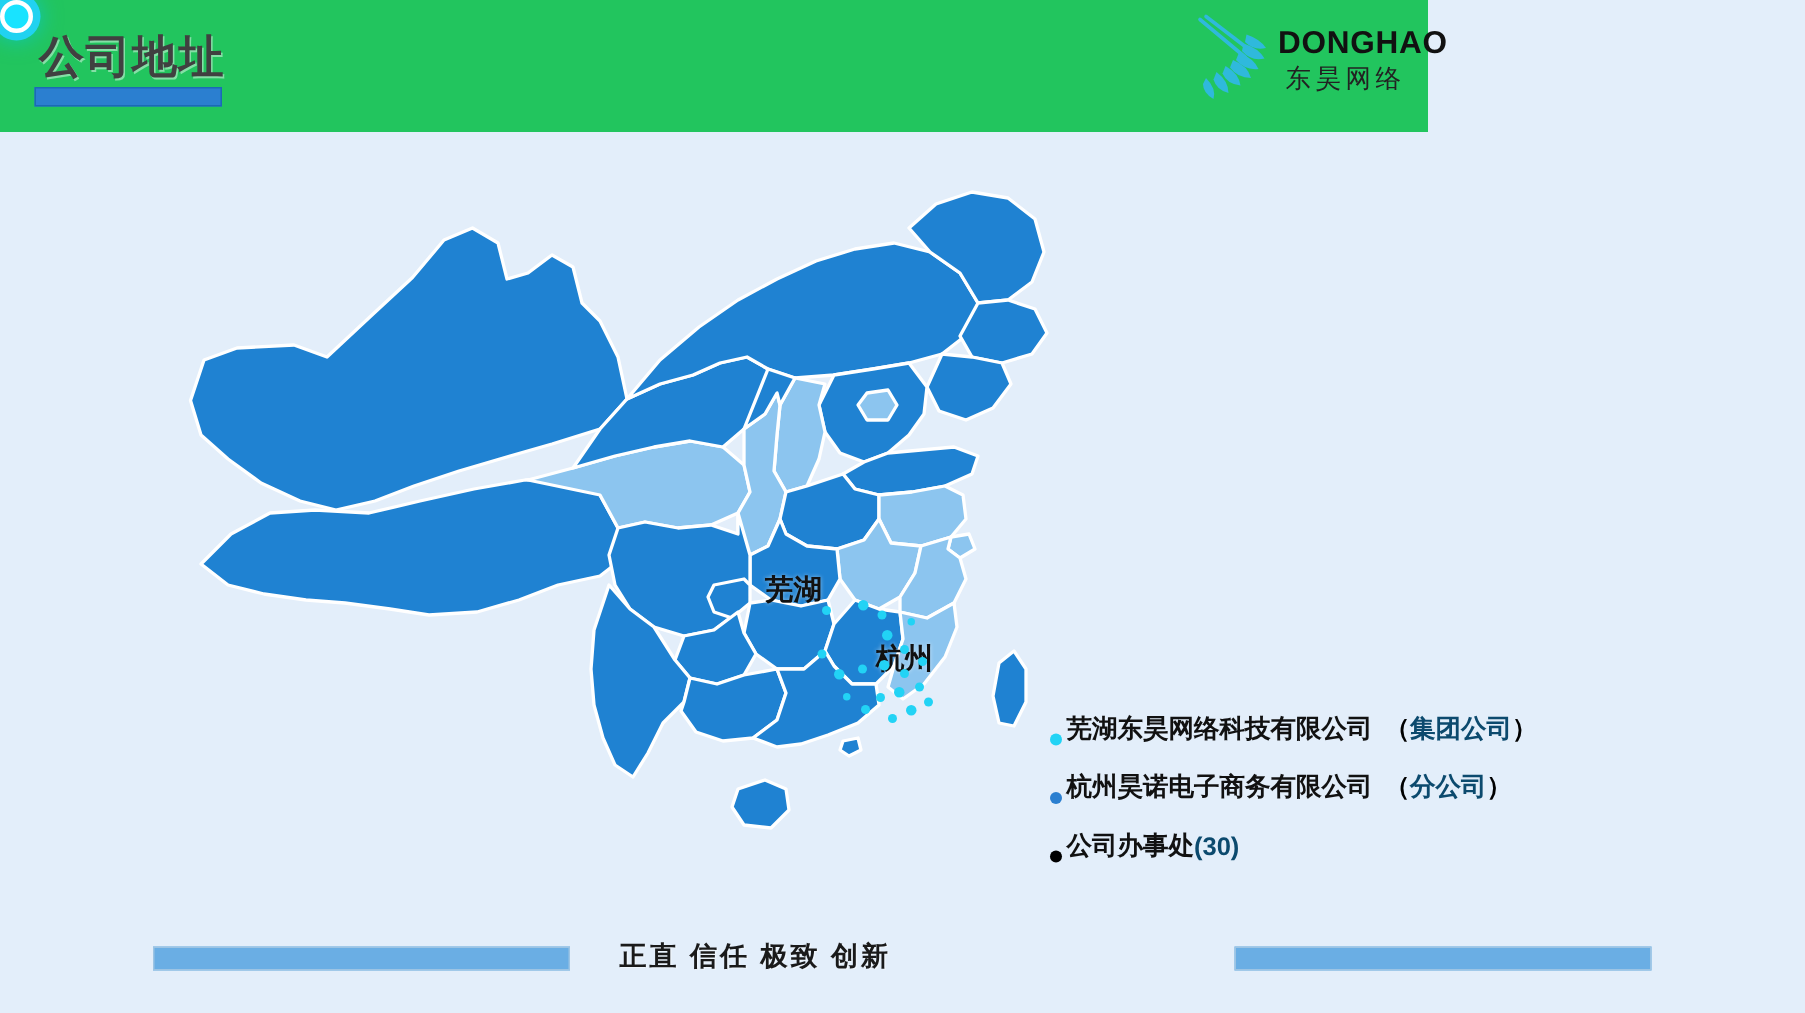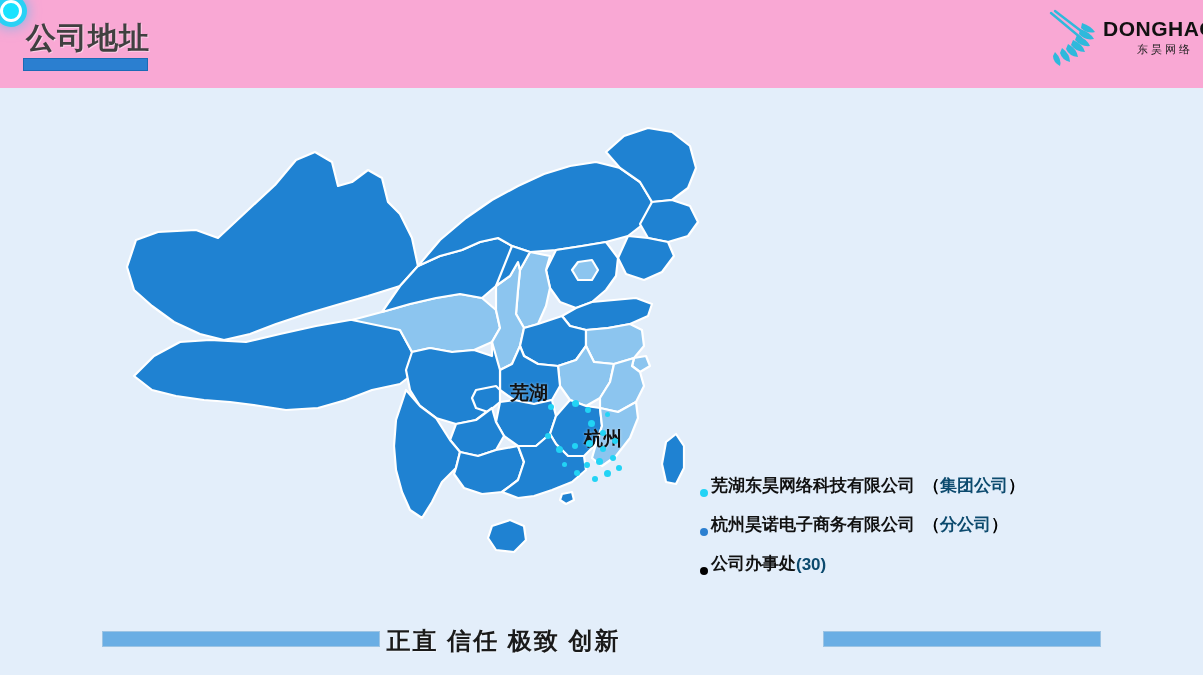--- a/index.html
+++ b/index.html
@@ -5,22 +5,22 @@
   * { margin:0; padding:0; box-sizing:border-box; }
   html,body { width:1203px; height:675px; overflow:hidden; }
   body {
     background:#e3eefa;
     font-family:"Liberation Sans","DejaVu Sans",sans-serif;
     position:relative;
   }
 
   
   #header {
-    position:absolute; left:0; top:0; width:1203px; height:88px;
-    background:#f9a8d4;
+    position:absolute; left:0; top:0; width:952px; height:88px;
+    background:#22c55e;
   }
   #page-title {
     position:absolute; left:26px; top:18px;
     font-size:30px; font-weight:bold; color:#404040;
     letter-spacing:1px;
     text-shadow:1px 1px 0 rgba(255,255,255,.45);
   }
   #title-underline {
     position:absolute; left:23px; top:58px;
     width:125px; height:13px;
@@ -30,22 +30,22 @@
 
   
   #logo { position:absolute; right:12px; top:8px; width:150px; height:62px; }
   #logo-mark { position:absolute; left:0; top:0; width:62px; height:60px; }
   #logo-text { position:absolute; left:62px; top:10px; width:90px; text-align:center; }
   #logo-name {
     font-size:21px; font-weight:bold; color:#111;
     letter-spacing:.5px; line-height:1;
   }
   #logo-sub {
-    font-size:11px; color:#222; letter-spacing:3px;
-    margin-top:5px; line-height:1;text-align:right;
+    font-size:17px; color:#222; letter-spacing:3px;
+    margin-top:5px; line-height:1;
   }
 
   
   #map-wrap {
     position:absolute; left:100px; top:90px; width:620px; height:510px;
   }
   #map-svg { width:100%; height:100%; display:block; }
 
   .city-label {
     position:absolute; font-size:19px; font-weight:bold; color:#111;
@@ -87,21 +87,21 @@
   #footer-bar-left {
     position:absolute; left:102px; top:631px; width:278px; height:16px;
     background:#6aaee4; border:1px solid #9cc4e4;
   }
   #footer-bar-right {
     position:absolute; left:823px; top:631px; width:278px; height:16px;
     background:#6aaee4; border:1px solid #9cc4e4;
   }
   #footer-slogan {
     position:absolute; left:0; top:625px; width:1007px; text-align:center;
-    font-size:24px; font-weight:bold; color:#1a1a1a;
+    font-size:18px; font-weight:bold; color:#1a1a1a;
     letter-spacing:2px;
     text-shadow:1px 1px 0 rgba(255,255,255,.4);
   }
 </style>
 </head>
 <body>
 
 <div id="header">
   <div id="page-title">公司地址</div>
   <div id="title-underline"></div>

